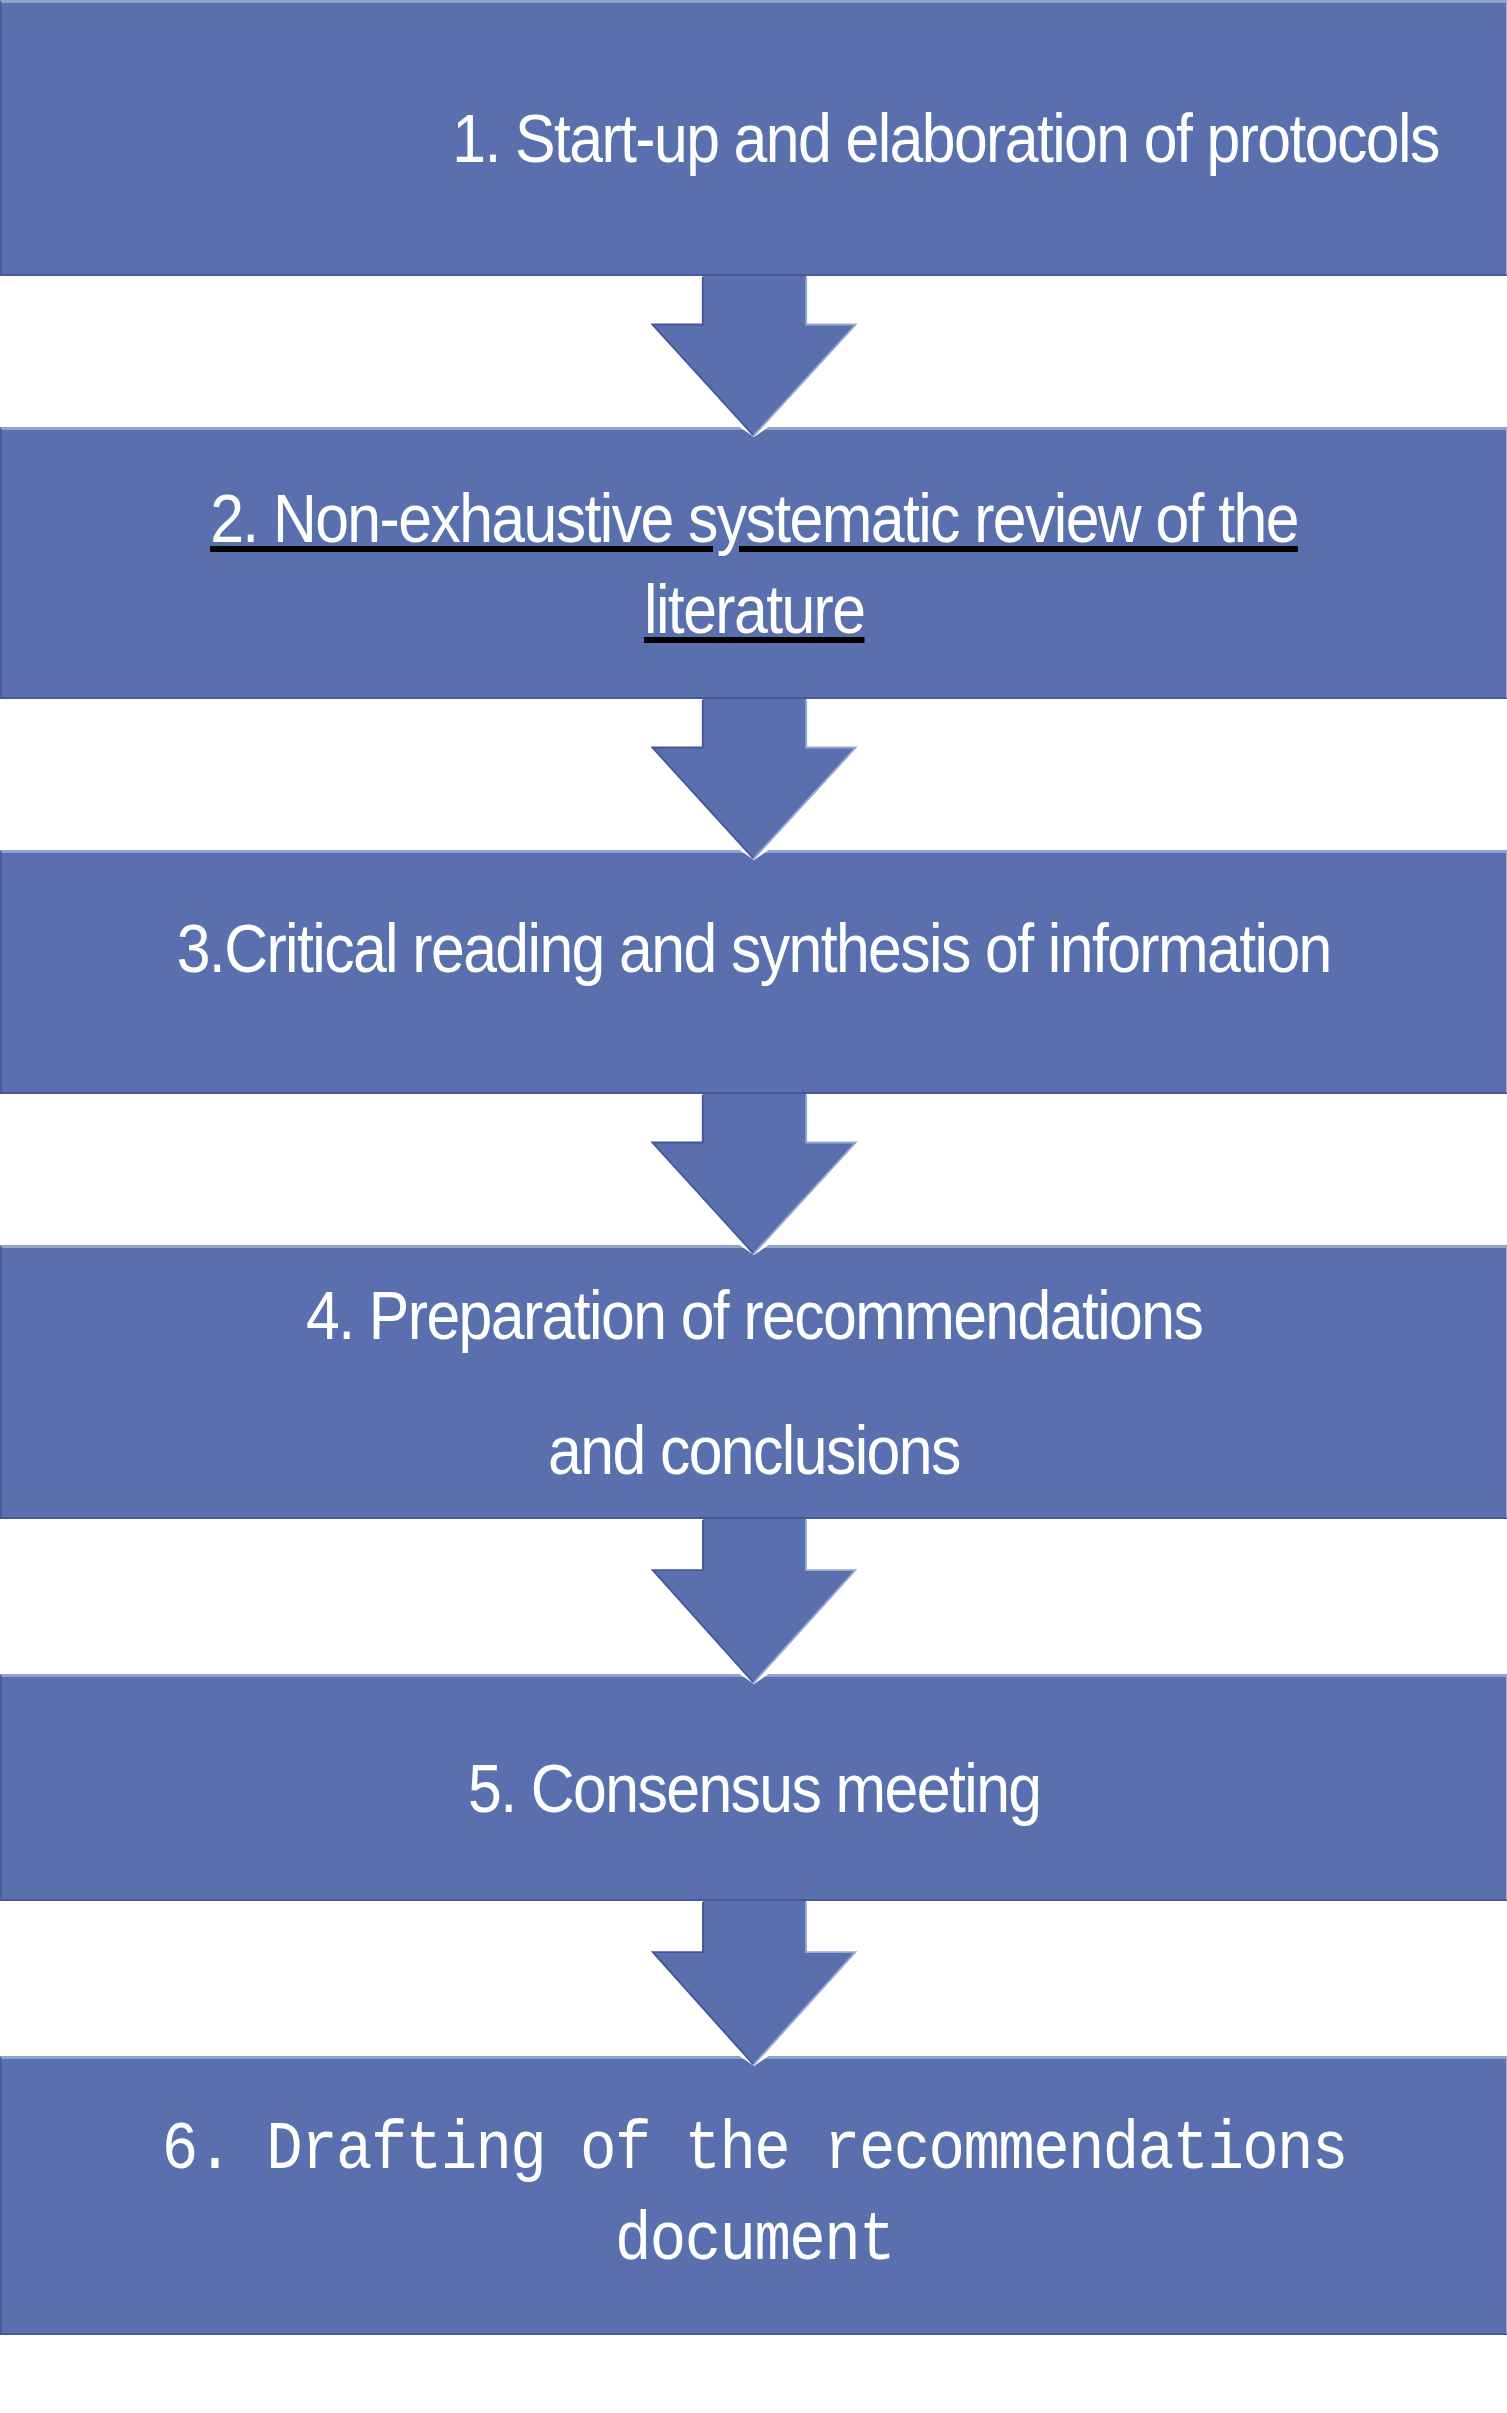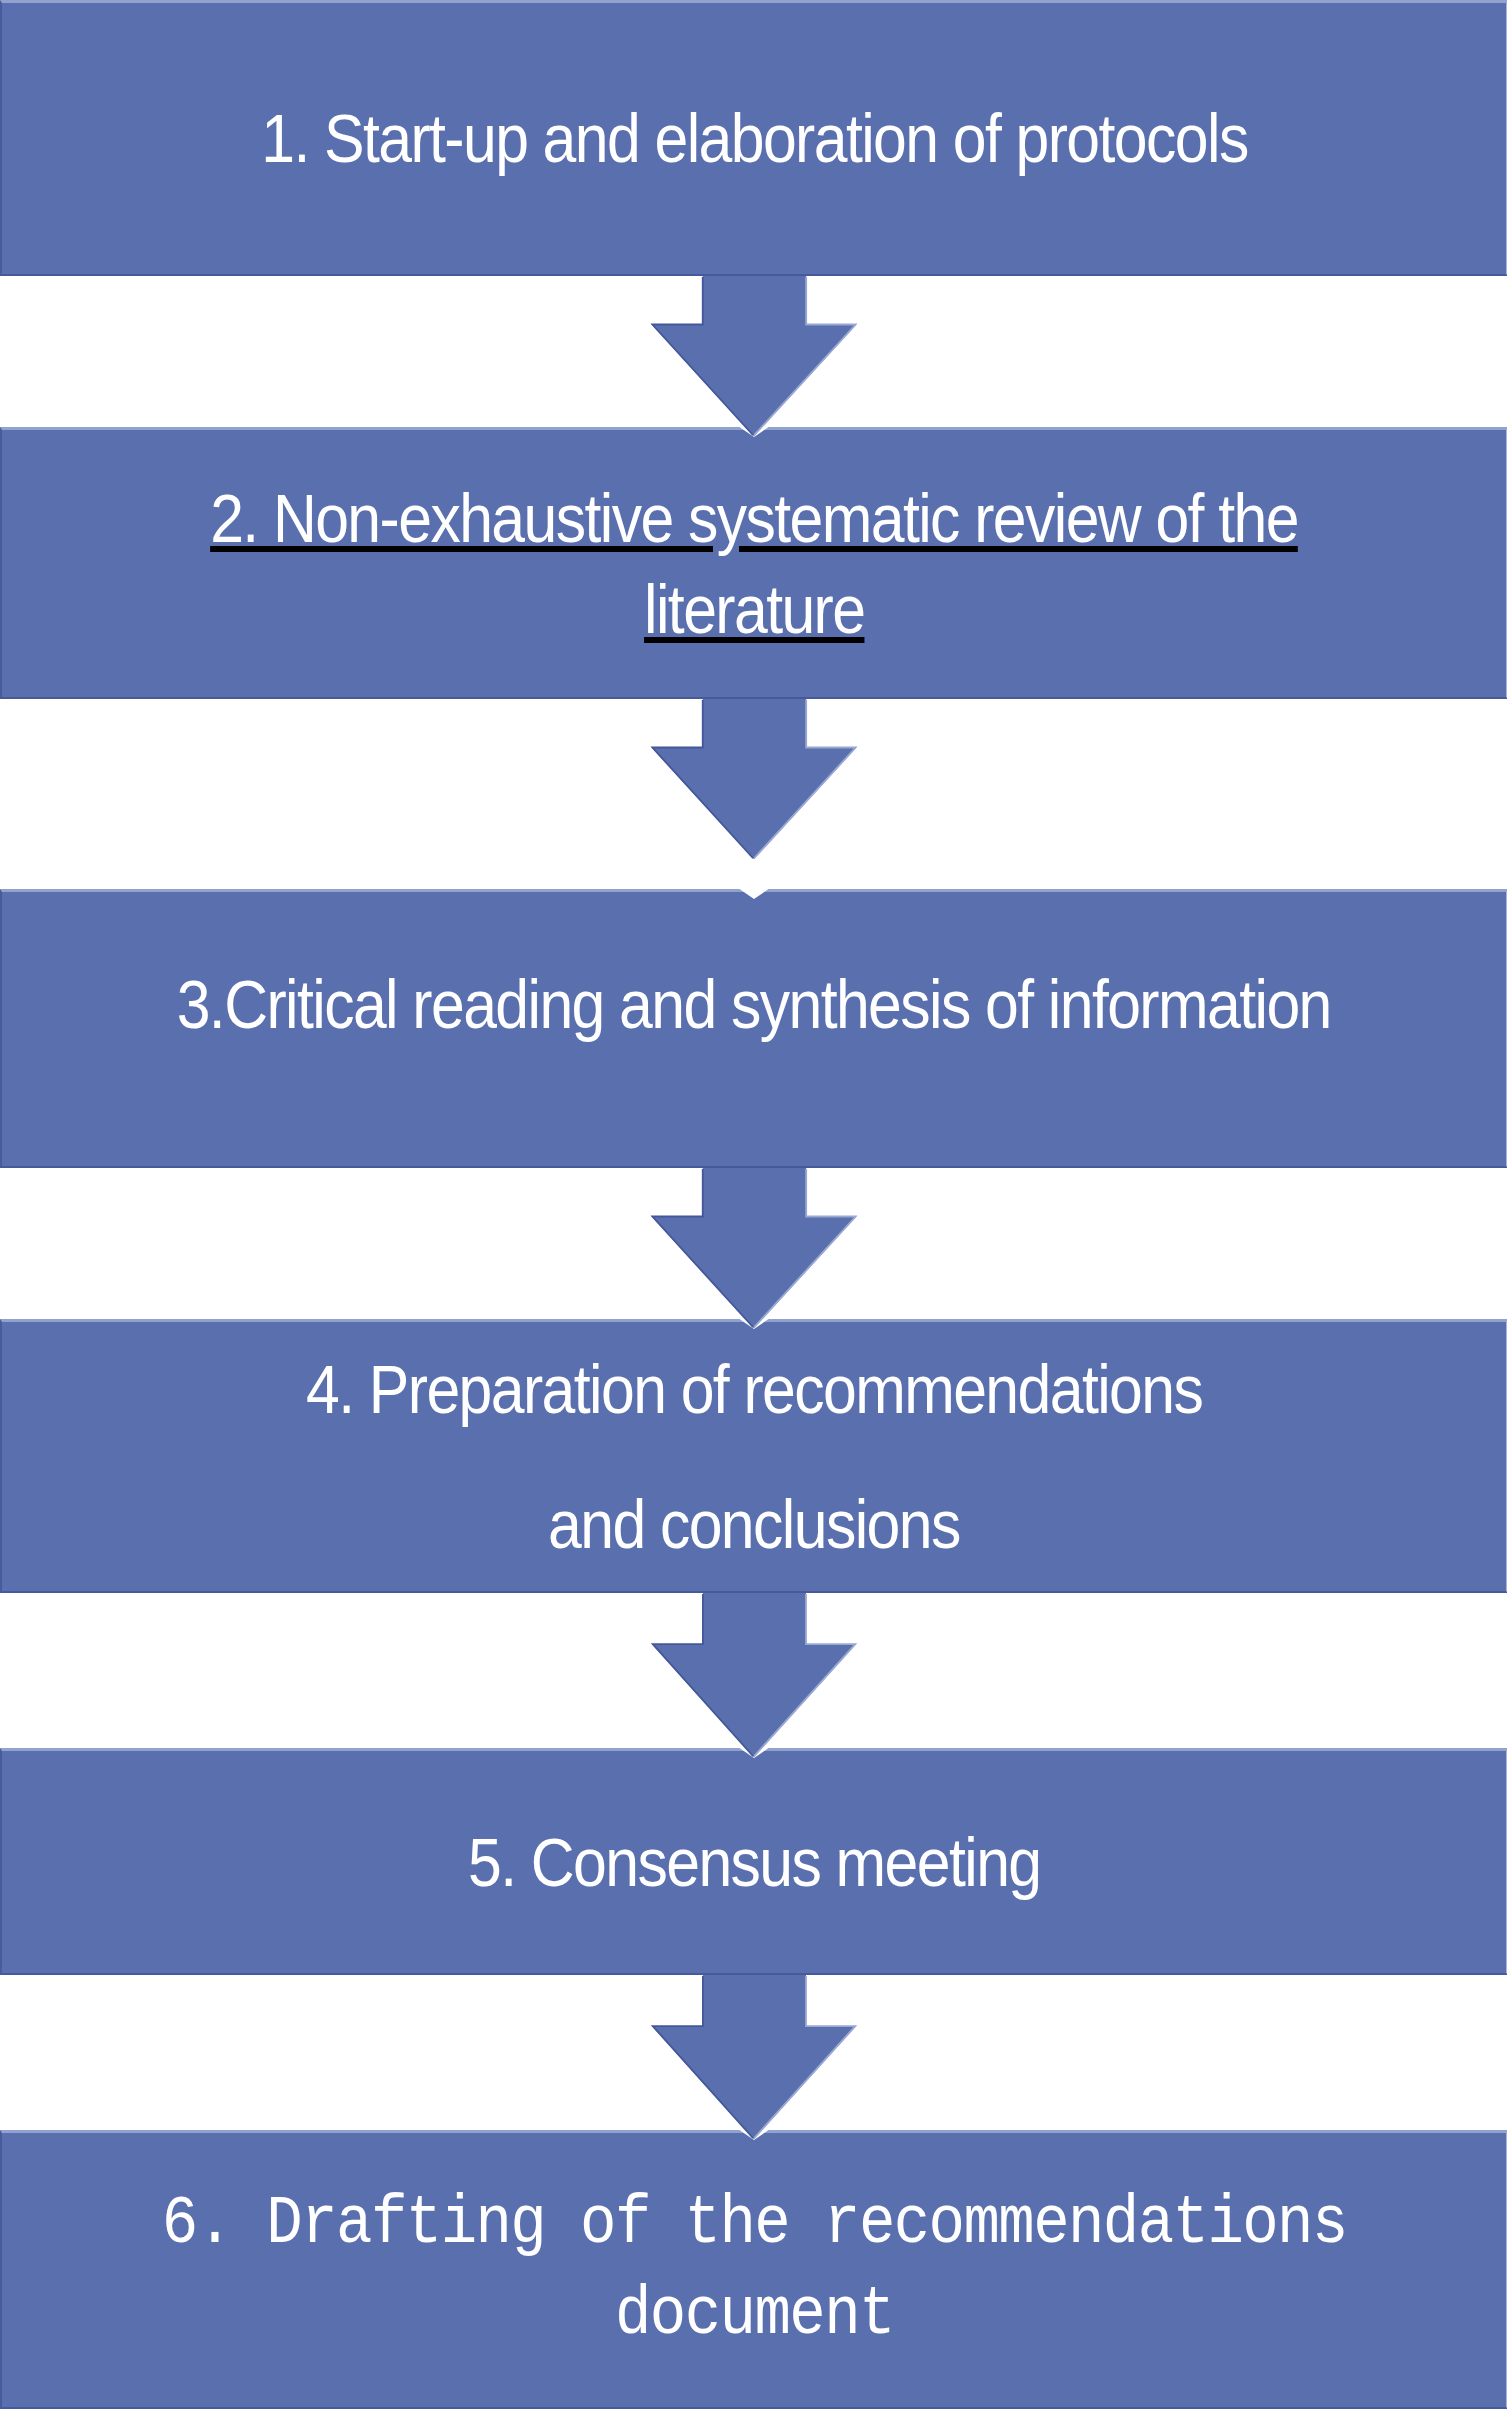--- a/index.html
+++ b/index.html
@@ -69,21 +69,21 @@
     left: 50%;
     transform: translateX(-50%);
     display: block;
   }
 </style>
 </head>
 <body>
 
 <div class="canvas">
 
-  <div class="band" style="height:276px;">
+  <div class="band" style="height:276px;align-items:flex-end;">
     <span class="line">1. Start-up and elaboration of protocols</span>
   </div>
 
   <div class="gap" style="height:151px;">
     <svg width="207" height="162" viewBox="0 0 226 177" aria-hidden="true">
       <polygon points="57,0 170,0 170,53 225,53 113,175 1,53 57,53" fill="#5a6fad"></polygon>
       <polyline points="170,1 170,53 224,53 113,174" fill="none" stroke="#9aa8d4" stroke-width="2"></polyline>
       <polyline points="57,1 57,53 2,53 112,174" fill="none" stroke="#44579a" stroke-width="2"></polyline>
     </svg>
   </div>
@@ -94,21 +94,21 @@
   </div>
 
   <div class="gap" style="height:151px;">
     <svg width="207" height="162" viewBox="0 0 226 177" aria-hidden="true">
       <polygon points="57,0 170,0 170,53 225,53 113,175 1,53 57,53" fill="#5a6fad"></polygon>
       <polyline points="170,1 170,53 224,53 113,174" fill="none" stroke="#9aa8d4" stroke-width="2"></polyline>
       <polyline points="57,1 57,53 2,53 112,174" fill="none" stroke="#44579a" stroke-width="2"></polyline>
     </svg>
   </div>
 
-  <div class="band notched" style="height:279px; padding-bottom:49px;margin-top:39px;">
+  <div class="band notched" style="height:244px; padding-bottom:49px;">
     <span class="line">3.Critical reading and synthesis of information</span>
   </div>
 
   <div class="gap" style="height:151px;">
     <svg width="207" height="162" viewBox="0 0 226 177" aria-hidden="true">
       <polygon points="57,0 170,0 170,53 225,53 113,175 1,53 57,53" fill="#5a6fad"></polygon>
       <polyline points="170,1 170,53 224,53 113,174" fill="none" stroke="#9aa8d4" stroke-width="2"></polyline>
       <polyline points="57,1 57,53 2,53 112,174" fill="none" stroke="#44579a" stroke-width="2"></polyline>
     </svg>
   </div>

